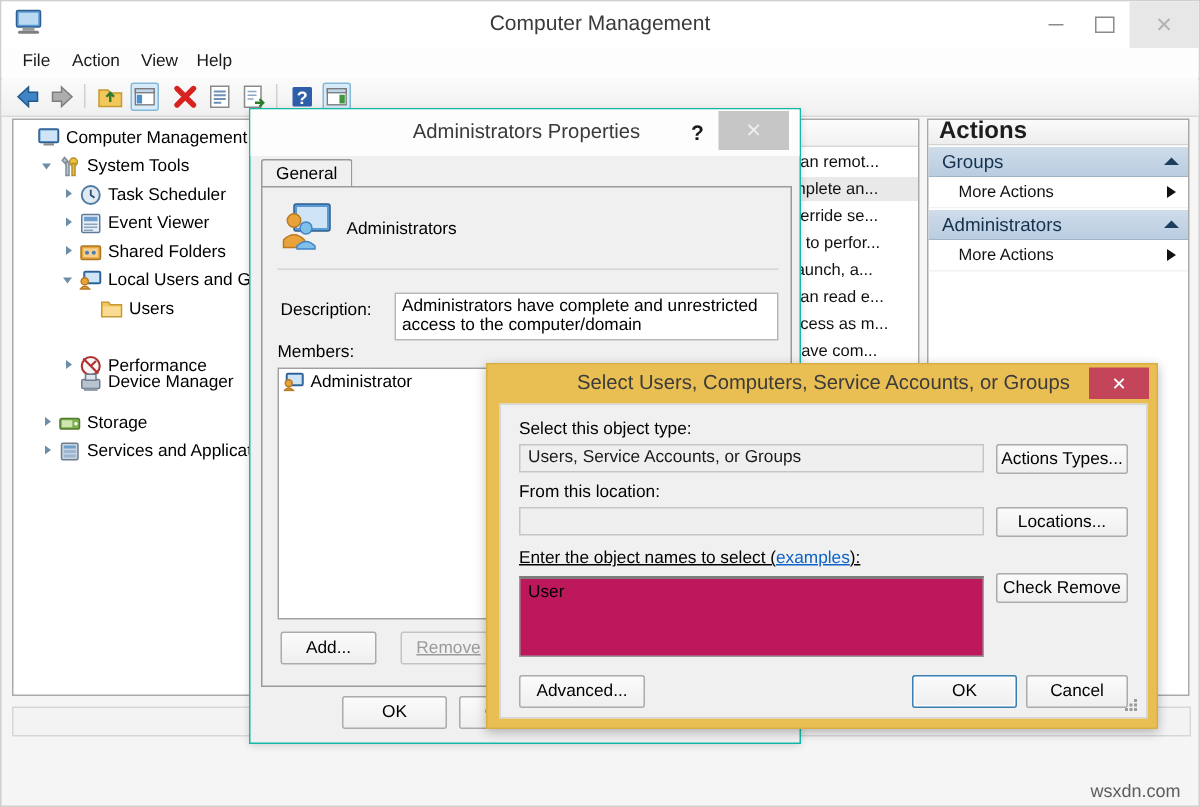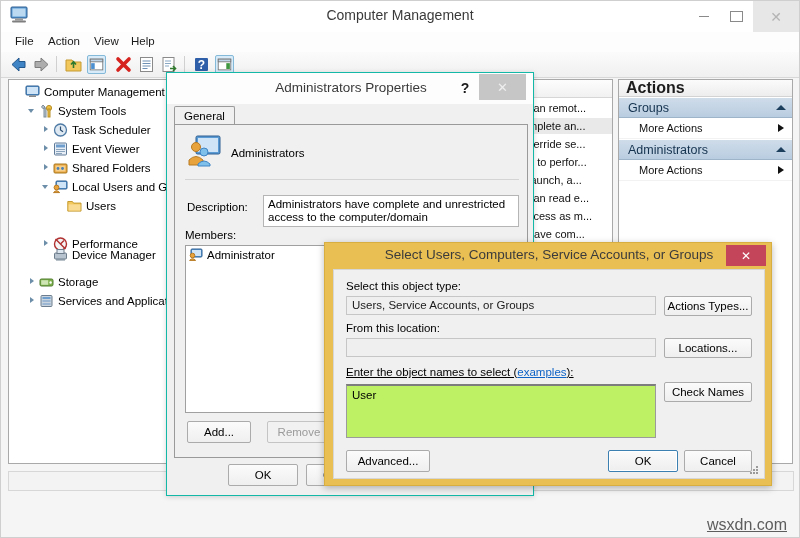--- a/index.html
+++ b/index.html
@@ -104,48 +104,48 @@
   .hr{position:absolute;left:10px;top:54px;width:334px;height:1px;background:#d4d4d4;}
   .lbl{position:absolute;font-size:11.5px;color:#000;}
   .ro-field{position:absolute;background:#ffffff;border:1px solid #b5b5b5;
     box-sizing:border-box;font-size:11.5px;padding:2px 4px;line-height:13px;color:#000;}
   .members-box{position:absolute;left:10px;top:120px;width:334px;height:168px;
     background:#ffffff;border:1px solid #a0a0a0;box-sizing:border-box;overflow:hidden;}
   .member{display:flex;align-items:center;height:17px;padding-left:3px;font-size:11.5px;}
   .btn{position:absolute;background:linear-gradient(#fbfbfb,#efefef);
     border:1px solid #ababab;box-sizing:border-box;display:flex;align-items:center;
     justify-content:center;font-size:11.5px;color:#000;border-radius:2px;}
-  .btn.dis{color:#9b9b9b;background:#f1f1f1;border-color:#c4c4c4;}
+  .btn.dis{color:#9b9b9b;background:#f1f1f1;border-color:#c4c4c4;text-decoration:underline;}
   .props-foot{position:absolute;left:0;top:388px;width:366px;height:34px;}
 
   
   .sel{position:absolute;left:324px;top:242px;width:448px;height:244px;
     background:#e9bf54;border:1px solid #d9ae41;box-sizing:border-box;
     box-shadow:0 2px 7px rgba(0,0,0,.28);}
   .sel-tb{position:absolute;left:0;top:0;right:0;height:25px;}
   .sel-title{position:absolute;left:0;top:4px;width:448px;text-align:center;
     font-size:13.5px;color:#3b3b3b;font-family:"Liberation Sans",sans-serif;}
   .sel-close{position:absolute;right:5px;top:2px;width:40px;height:21px;background:#c4455a;
     display:flex;align-items:center;justify-content:center;color:#ffffff;font-size:12px;}
   .sel-body{position:absolute;left:8px;top:26px;width:432px;height:210px;
     background:#f0f0f0;border:1px solid #d6d6d6;box-sizing:border-box;}
   .sel-field{position:absolute;background:#efefef;border:1px solid #c6c6c6;
     box-sizing:border-box;font-size:11.5px;padding:2px 5px;color:#1a1a1a;}
   .names-box{position:absolute;left:12px;top:114px;width:310px;height:54px;
-    background:#bef264;border:1px solid #9b9b9b;border-top:2px solid #7d7d7d;
+    background:#be185d;border:1px solid #9b9b9b;border-top:2px solid #7d7d7d;
     box-sizing:border-box;font-size:11.5px;padding:3px 5px;color:#000;}
   .lnk{color:#0d63c6;text-decoration:underline;}
   .btn-def{position:absolute;background:linear-gradient(#fbfbfb,#eeeeee);
     border:1px solid #3c7fb1;box-sizing:border-box;display:flex;align-items:center;
     justify-content:center;font-size:11.5px;border-radius:2px;
     box-shadow:inset 0 0 0 1px #ffffff;}
   .resize-grip{position:absolute;right:5px;bottom:3px;width:10px;height:10px;}
 
-  .watermark{position:absolute;right:12px;bottom:3px;font-size:16px;color:#5d5d5d;
-    font-family:"Liberation Sans",sans-serif;text-decoration:underline;}
+  .watermark{position:absolute;right:12px;bottom:3px;font-size:12px;color:#5d5d5d;
+    font-family:"Liberation Sans",sans-serif;}
   u{text-decoration:underline;}
 </style>
 </head>
 <body>
 
 <div id="app">
   <div class="win-frame">
 
     <div class="titlebar">
       <svg class="title-icon" viewBox="0 0 20 18">
@@ -463,21 +463,21 @@
       <div class="btn" style="left:330px;top:26px;width:88px;height:20px">Actions Types...</div>
 
       <div class="lbl" style="left:12px;top:52px">From this location:</div>
       <div class="sel-field" style="left:12px;top:68px;width:310px;height:19px"></div>
       <div class="btn" style="left:330px;top:68px;width:88px;height:20px">Locations...</div>
 
       <div class="lbl" style="left:12px;top:96px">
         <u>Enter the object names to select (</u><span class="lnk">examples</span><u>):</u>
       </div>
       <div class="names-box">User</div>
-      <div class="btn" style="left:330px;top:112px;width:88px;height:20px">Check Names</div>
+      <div class="btn" style="left:330px;top:112px;width:88px;height:20px">Check Remove</div>
 
       <div class="btn" style="left:12px;top:180px;width:84px;height:22px">Advanced...</div>
       <div class="btn-def" style="left:274px;top:180px;width:70px;height:22px">OK</div>
       <div class="btn" style="left:350px;top:180px;width:68px;height:22px">Cancel</div>
 
       <svg class="resize-grip" viewBox="0 0 10 10">
         <g fill="#9a9a9a">
             <rect x="7" y="7" width="2" height="2"></rect>
             <rect x="4" y="7" width="2" height="2"></rect>
         <rect x="7" y="4" width="2" height="2"></rect>

